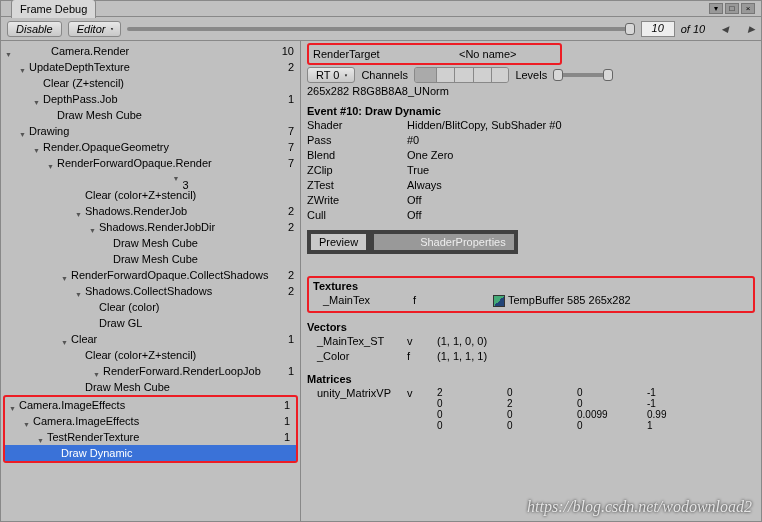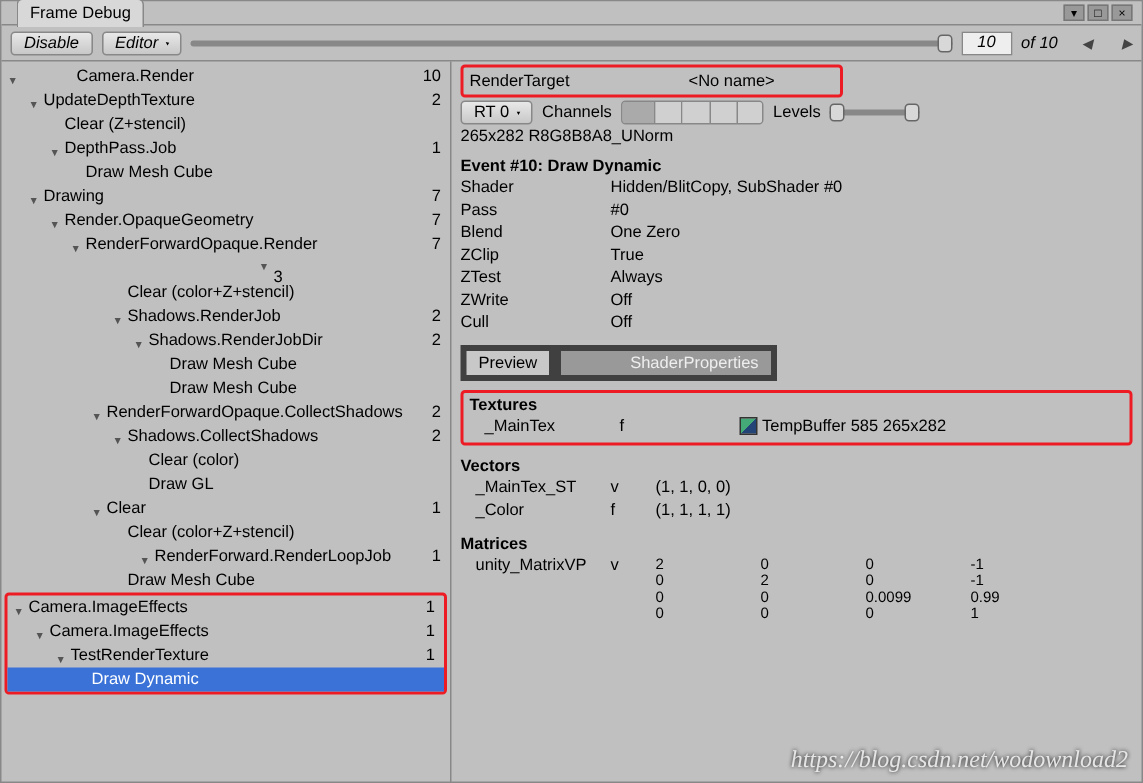--- a/index.html
+++ b/index.html
@@ -260,21 +260,21 @@
             <span class="k">Cull</span>
             <span class="v">Off</span>
           </div>
         </div>
 
       <div class="tabbtns">
         <span class="tabbtn">Preview</span>
         <span class="tabbtn active" style="background:#999;color:#eee">ShaderProperties</span>
       </div>
 
-      <div class="redbox" style="margin-top:6px; padding:2px 4px">
+      <div class="redbox" style="margin-top:22px; padding:2px 4px">
         <div class="sectionh" style="margin-top:0">Textures</div>
         <div class="kv">
           <span class="k" style="padding-left:10px">_MainTex</span>
           <span style="width:80px">f</span>
           <span><span class="thumbimg"></span><span>TempBuffer 585 265x282</span></span>
         </div>
       </div>
 
       <div class="sectionh">Vectors</div>
       <div id="vectors">

